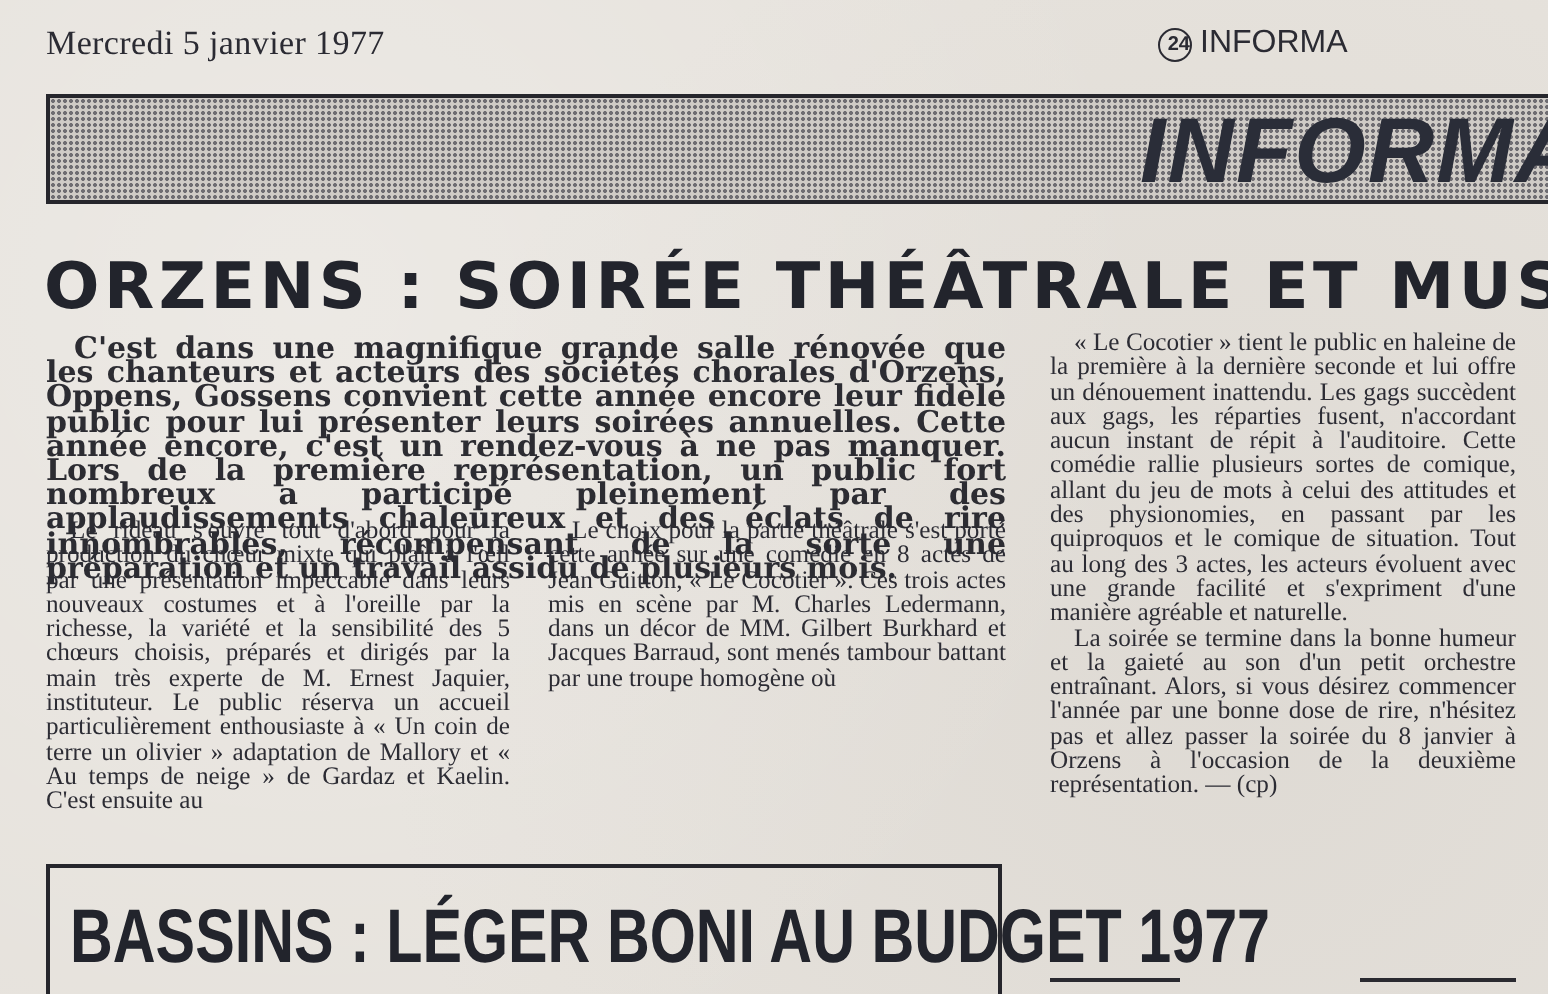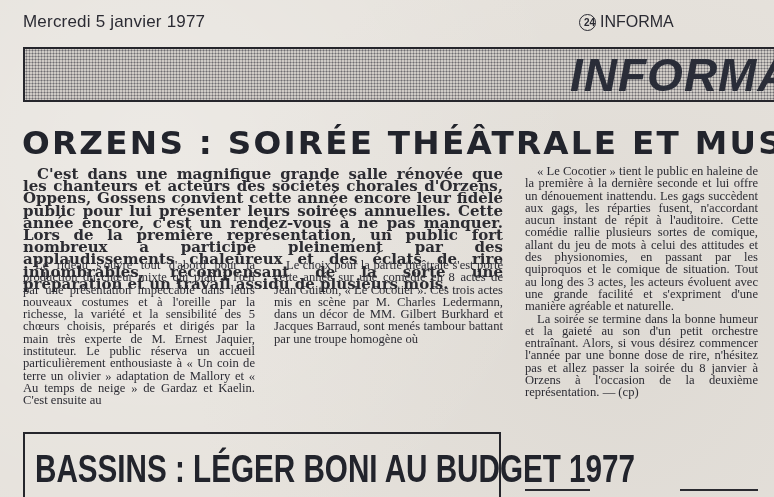--- a/index.html
+++ b/index.html
@@ -11,21 +11,21 @@
   }
   .paper-noise {
     position:absolute; inset:0;
     background:
       radial-gradient(circle at 20% 30%, rgba(255,255,255,0.25), transparent 60%),
       radial-gradient(circle at 80% 70%, rgba(200,195,188,0.25), transparent 60%);
     pointer-events:none;
   }
   .dateline {
     position:absolute; left:23px; top:12px;
-    font-family:Liberation Sans, sans-serif; font-size:17px; color:#2b2b33;
+    font-family:Liberation Serif, serif; font-size:17px; color:#2b2b33;
     letter-spacing:0.2px;
   }
   .brand {
     position:absolute; left:579px; top:13px;
     font-family:"Liberation Sans", sans-serif; font-size:16px; color:#2b2b33;
   }
   .brand .num {
     display:inline-block; width:15px; height:15px; border:1.5px solid #2b2b33; border-radius:50%;
     font-size:10px; line-height:15px; text-align:right; font-weight:bold; margin-right:4px;
     vertical-align:1px;

